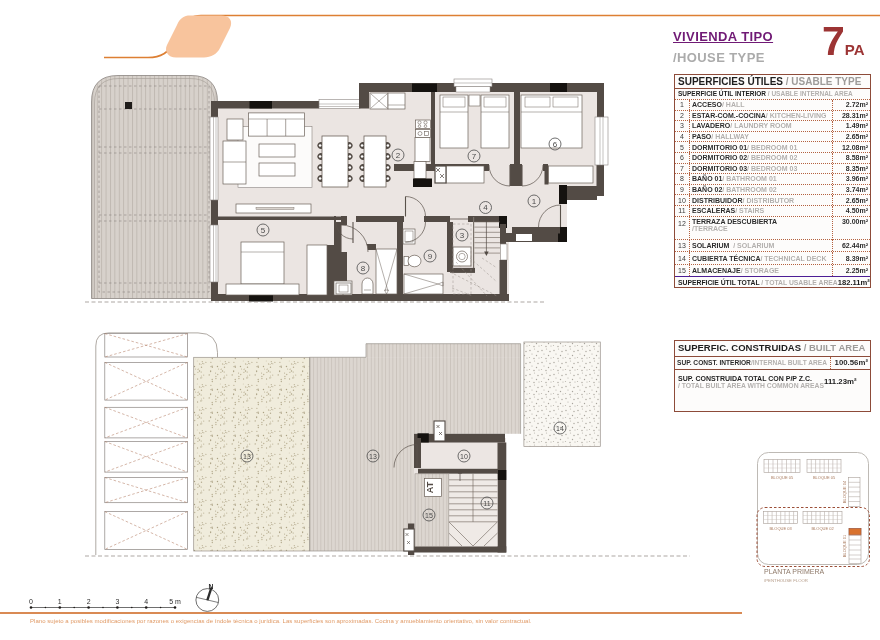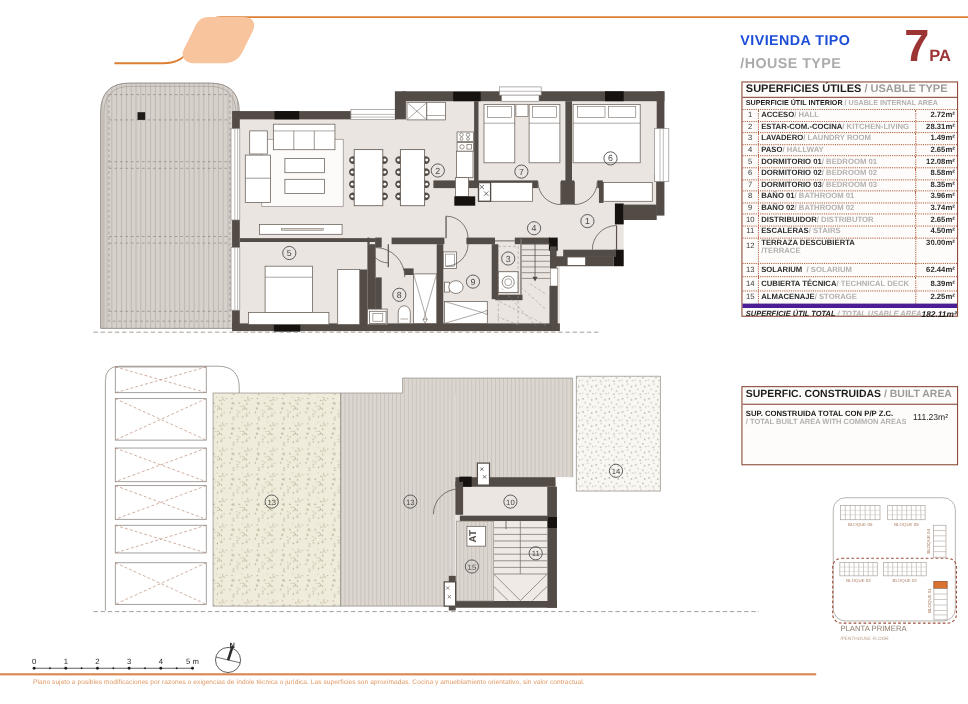--- a/index.html
+++ b/index.html
@@ -1,20 +1,20 @@
 <!DOCTYPE html>
 <html><head>
 <meta charset="utf-8">
 <style>
   html,body{margin:0;padding:0;}
   body{width:880px;height:640px;background:#ffffff;font-family:"Liberation Sans", sans-serif;}
   .page{position:relative;width:880px;height:640px;overflow:hidden;background:#ffffff;}
   .abs{position:absolute;}
   
-  .t1{font-weight:bold;font-size:13px;color:#1d4ed8;letter-spacing:0.4px;}
+  .t1{font-weight:bold;font-size:13px;color:#701a75;letter-spacing:0.4px;text-decoration:underline;}
   .t2{font-weight:bold;font-size:13px;color:#ababab;letter-spacing:0.4px;}
   .big7{font-weight:bold;font-size:41px;color:#9c3434;line-height:30px;}
   .bigpa{font-weight:bold;font-size:15px;color:#9c3434;}
   
   .tbl{position:absolute;left:674px;width:195px;border:1px solid #8d4b39;background:#fdfcfb;}
   .trow{position:relative;border-top:1px dotted #b4613f;display:flex;align-items:center;}
   .num{width:14px;text-align:center;font-size:7px;color:#3a3a3a;flex:none;}
   .nm{flex:1;padding-left:2px;border-left:1px dotted #b4613f;height:100%;display:flex;align-items:center;white-space:nowrap;overflow:hidden;}
   .nm b{font-size:7px;color:#2c2c2c;letter-spacing:0;}
   .nm span{font-size:7px;color:#b3b0ae;font-weight:bold;}
@@ -956,37 +956,44 @@
 
     <div class="trow" style="height:10.4px;">
         <div class="num">15</div>
         <div class="nm">
           <b>ALMACENAJE</b>
           <span>/ STORAGE</span>
         </div>
         <div class="val">2.25m²</div>
       </div>
 
-    <div class="trow" style="height:11.6px;border-top:4px solid #4c1d95;font-style:italic;">
+    <div class="trow" style="height:11.6px;border-top:1px solid #4c1d95;">
         <div style="flex:1;padding-left:3px;font-size:6.8px;font-weight:bold;color:#1d1d1d;white-space:nowrap;">SUPERFICIE ÚTIL TOTAL <span style="color:#b3b0ae;">/ TOTAL USABLE AREA</span></div>
         <div style="width:44px;text-align:right;padding-right:2px;font-size:7.6px;font-weight:bold;color:#1d1d1d;white-space:nowrap;">182.11m²</div>
       </div>
   </div>
 
-  <div class="tbl" style="top:351px;height:70px;">
+  <div class="tbl" style="top:340px;height:70px;">
 
     <div class="hdr" style="height:10.5px;line-height:10.5px;padding-top:2px;font-size:9.5px;">SUPERFIC. CONSTRUIDAS <span>/ BUILT AREA</span></div>
 
+    <div class="trow" style="height:12px;border-top:1px solid #8d4b39;">
+        <div class="nm" style="border-left:none;">
+          <b style="font-size:6.6px;">SUP. CONST. INTERIOR </b>
+          <span style="font-size:6.6px;">/INTERNAL BUILT AREA</span>
+        </div>
+        <div class="val" style="width:37px;font-size:7.8px;">100.56m²</div>
+      </div>
 
 
     <div class="trow" style="height:22px;border-top:1px solid #8d4b39;">
         <div style="flex:1;padding:2px 0 0 3px;">
           <div style="font-size:7px;font-weight:bold;color:#1d1d1d;white-space:nowrap;">SUP. CONSTRUIDA TOTAL CON P/P Z.C.</div>
           <div style="font-size:6.8px;color:#b3b0ae;font-weight:bold;white-space:nowrap;">/ TOTAL BUILT AREA WITH COMMON AREAS</div>
         </div>
-        <div style="width:44px;text-align:center;padding:2px 2px 0 0;font-size:7.8px;font-weight:normal;color:#1d1d1d;">111.23m²</div>
+        <div style="width:44px;text-align:left;padding:2px 2px 0 0;font-size:7.8px;font-weight:bold;color:#1d1d1d;">111.23m²</div>
       </div>
   </div>
 
   <div class="abs" style="left:0;top:612px;width:742px;height:2px;background:#d98a54;"></div>
 
   <div class="abs" style="left:30px;top:618px;font-size:6px;color:#e09a66;letter-spacing:0.05px;">Plano sujeto a posibles modificaciones por razones o exigencias de índole técnica o jurídica. Las superficies son aproximadas. Cocina y amueblamiento orientativo, sin valor contractual.</div>
 </div>
 
 </body></html>

